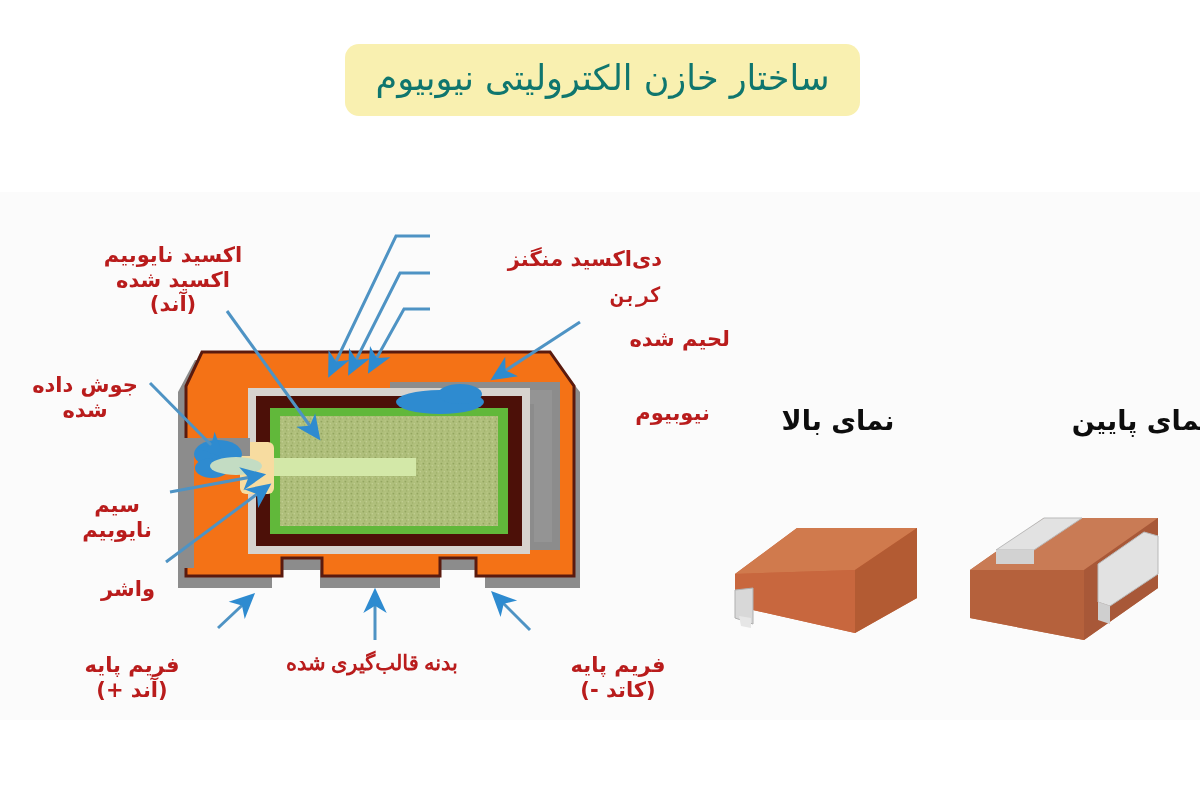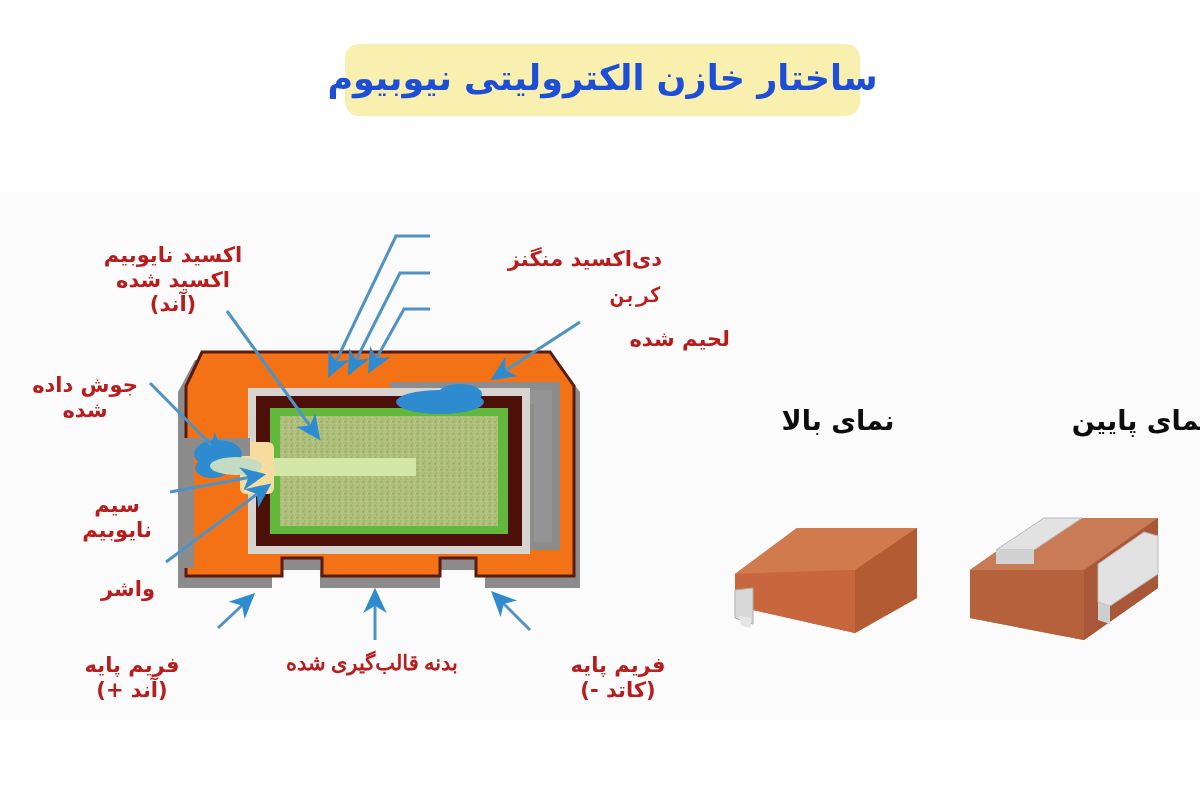--- a/index.html
+++ b/index.html
@@ -24,22 +24,22 @@
     width: 515px;
     height: 72px;
     background: #f9f0b0;
     border-radius: 14px;
     display: flex;
     align-items: center;
     justify-content: center;
   }
   #title-text {
     font-size: 35px;
-    font-weight: bold;
-    color: #1d4ed8;
+    font-weight: normal;
+    color: #0f766e;
     letter-spacing: -0.5px;
     white-space: nowrap;
     direction: rtl;
     line-height: 1;
     padding-bottom: 4px;
   }
 
   
   #diagram-panel {
     position: absolute;
@@ -241,20 +241,23 @@
 
   <div class="lbl" style="left:440px; top:260px; width:222px; text-align:right;font-family:Liberation Mono, monospace;">
     <span>کربن</span>
   </div>
 
 
   <div class="lbl" style="left:580px; top:302px; width:150px; text-align:right;">
     <span>لحیم شده</span>
   </div>
 
+  <div class="lbl" style="left:580px; top:376px; width:130px; text-align:right;">
+    <span>نیوبیوم</span>
+  </div>
 
   <div class="lbl" style="left:252px; top:626px; width:240px;font-family:Liberation Serif, serif;">
     <span>بدنه قالب‌گیری شده</span>
   </div>
 
   <div class="lbl" style="left:548px; top:628px; width:140px;">
     <span>فریم پایه
 (کاتد -)</span>
   </div>
 

